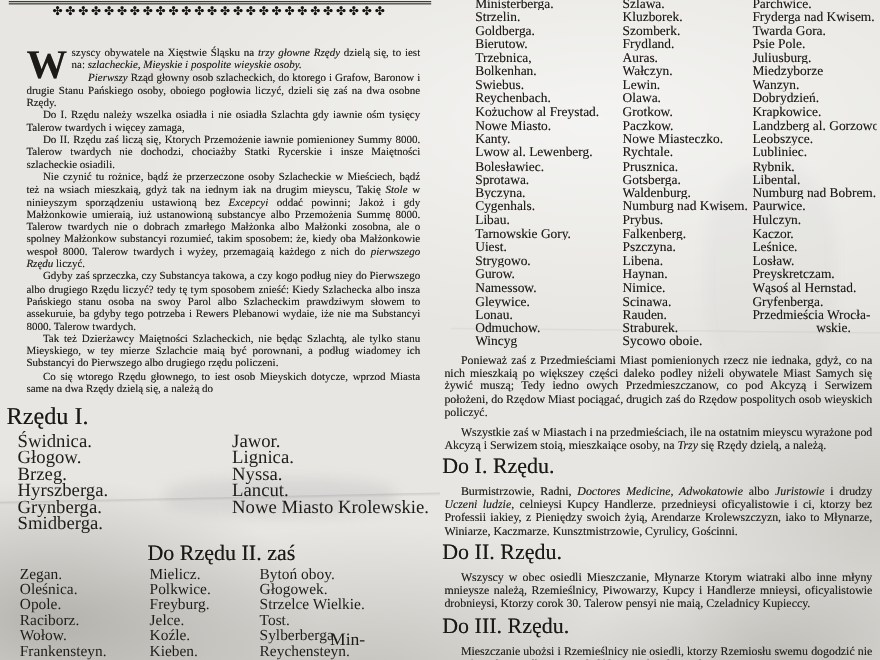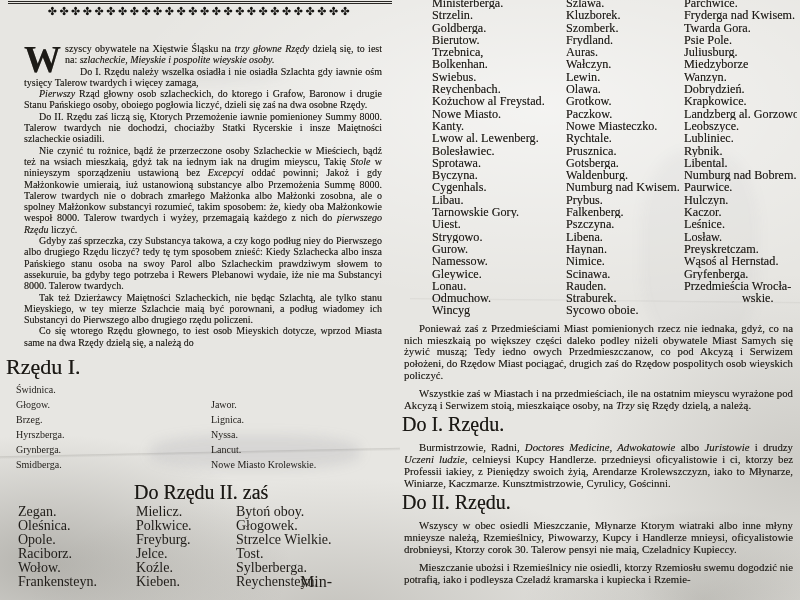--- a/index.html
+++ b/index.html
@@ -39,21 +39,21 @@
   .page-left .body-text{margin:25px 12px 0 18px;}
   .para{text-indent:15px;margin:0;}
   .para i{font-style:italic;}
   .dropcap{float:left;font-size:37px;line-height:30px;padding:2px 4px 0 0;font-weight:bold;color:#1d1b17;}
   .intro{text-indent:0;}
 
   .h-big{font-size:22px;line-height:24px;color:#1b1915;text-shadow:0 0 .5px rgba(30,27,22,.6);}
   .h-rzedu1{margin:7px 70px 3px 0;}
   .h-rzedu2{margin:9px 0 2px 128px;font-size:20px;line-height:22px;}
 
-  .list2{display:flex;margin:2px 0 0 10px;font-size:10px;line-height:15px;color:#1f1c18;align-items:flex-end;}
+  .list2{display:flex;margin:2px 0 0 10px;font-size:17px;line-height:15px;color:#1f1c18;}
   .list2 .colA{width:195px;}
   .list3{display:flex;margin:2px 0 0 12px;font-size:14px;line-height:14px;color:#1f1c18;}
   .list3 .colA{width:118px;}
   .list3 .colB{width:100px;}
   .catchword{position:absolute;left:300px;top:573px;font-size:16px;color:#1f1c18;}
 
   .citygrid{display:grid;grid-template-columns:134px 118px auto;margin:-3px 0 0 30px;
     font-size:12.2px;line-height:12.3px;color:#1f1c18;text-shadow:0 0 .4px rgba(40,36,30,.5);}
   .citygrid span{white-space:nowrap;overflow:hidden;}
   .r-indent [data-item-key="c3"]{padding-left:58px;}
@@ -78,22 +78,22 @@
 
   <div class="page page-left">
     <div class="ornament">
       <span>✤✤✤✤✤✤✤✤✤✤✤✤✤✤✤✤✤✤✤✤✤✤✤✤✤✤</span>
     </div>
 
     <div class="body-text">
       <p class="para intro">
         <span class="dropcap">W</span><span><span>szyscy obywatele na Xięstwie Śląsku na </span><i>trzy głowne Rzędy</i><span> dzielą się, to iest na: </span><i>szlacheckie, Mieyskie i pospolite wieyskie osoby.</i></span>
       </p>
+      <p class="para"><i>Pierwszy</i><span> Rząd głowny osob szlacheckich, do ktorego i Grafow, Baronow i drugie Stanu Pańskiego osoby, oboiego pogłowia liczyć, dzieli się zaś na dwa osobne Rzędy.</span></p>
       <p class="para"><span>Do I. Rzędu należy wszelka osiadła i nie osiadła Szlachta gdy iawnie ośm tysięcy Talerow twardych i więcey zamaga,</span></p>
-      <p class="para"><i>Pierwszy</i><span> Rząd głowny osob szlacheckich, do ktorego i Grafow, Baronow i drugie Stanu Pańskiego osoby, oboiego pogłowia liczyć, dzieli się zaś na dwa osobne Rzędy.</span></p>
       <p class="para"><span>Do II. Rzędu zaś liczą się, Ktorych Przemożenie iawnie pomienioney Summy 8000. Talerow twardych nie dochodzi, chociażby Statki Rycerskie i insze Maiętności szlacheckie osiadili.</span></p>
       <p class="para"><span>Nie czynić tu rożnice, bądź że przerzeczone osoby Szlacheckie w Mieściech, bądź też na wsiach mieszkaią, gdyż tak na iednym iak na drugim mieyscu, Takię </span><i>Stole</i><span> w ninieyszym sporządzeniu ustawioną bez </span><i>Excepcyi</i><span> oddać powinni; Jakoż i gdy Małżonkowie umieraią, iuż ustanowioną substancye albo Przemożenia Summę 8000. Talerow twardych nie o dobrach zmarłego Małżonka albo Małżonki zosobna, ale o spolney Małżonkow substancyi rozumieć, takim sposobem: że, kiedy oba Małżonkowie wespoł 8000. Talerow twardych i wyżey, przemagaią każdego z nich do </span><i>pierwszego Rzędu</i><span> liczyć.</span></p>
       <p class="para"><span>Gdyby zaś sprzeczka, czy Substancya takowa, a czy kogo podług niey do Pierwszego albo drugiego Rzędu liczyć? tedy tę tym sposobem znieść: Kiedy Szlachecka albo insza Pańskiego stanu osoba na swoy Parol albo Szlacheckim prawdziwym słowem to assekuruie, ba gdyby tego potrzeba i Rewers Plebanowi wydaie, iże nie ma Substancyi 8000. Talerow twardych.</span></p>
       <p class="para"><span>Tak też Dzierżawcy Maiętności Szlacheckich, nie będąc Szlachtą, ale tylko stanu Mieyskiego, w tey mierze Szlachcie maią być porownani, a podług wiadomey ich Substancyi do Pierwszego albo drugiego rzędu policzeni.</span></p>
       <p class="para"><span>Co się wtorego Rzędu głownego, to iest osob Mieyskich dotycze, wprzod Miasta same na dwa Rzędy dzielą się, a należą do</span></p>
     </div>
 
     <div class="h-big h-rzedu1">Rzędu I.</div>
     <div class="list2">
       <div class="colA">
@@ -182,16 +182,17 @@
 
     <p class="para rp-text"><span>Ponieważ zaś z Przedmieściami Miast pomienionych rzecz nie iednaka, gdyż, co na nich mieszkaią po większey części daleko podley niżeli obywatele Miast Samych się żywić muszą; Tedy iedno owych Przedmieszczanow, co pod Akcyzą i Serwizem położeni, do Rzędow Miast pociągać, drugich zaś do Rzędow pospolitych osob wieyskich policzyć.</span></p>
     <p class="para rp-text"><span>Wszystkie zaś w Miastach i na przedmieściach, ile na ostatnim mieyscu wyrażone pod Akcyzą i Serwizem stoią, mieszkaiące osoby, na </span><i>Trzy</i><span> się Rzędy dzielą, a należą.</span></p>
 
     <div class="h-section">Do I. Rzędu.</div>
     <p class="para rp-text sec-body"><span>Burmistrzowie, Radni, </span><i>Doctores Medicine, Adwokatowie</i><span> albo </span><i>Juristowie</i><span> i drudzy </span><i>Uczeni ludzie</i><span>, celnieysi Kupcy Handlerze. przednieysi oficyalistowie i ci, ktorzy bez Professii iakiey, z Pieniędzy swoich żyią, Arendarze Krolewszczyzn, iako to Młynarze, Winiarze, Kaczmarze. Kunsztmistrzowie, Cyrulicy, Gościnni.</span></p>
 
     <div class="h-section">Do II. Rzędu.</div>
     <p class="para rp-text sec-body"><span>Wszyscy w obec osiedli Mieszczanie, Młynarze Ktorym wiatraki albo inne młyny mnieysze należą, Rzemieślnicy, Piwowarzy, Kupcy i Handlerze mnieysi, oficyalistowie drobnieysi, Ktorzy corok 30. Talerow pensyi nie maią, Czeladnicy Kupieccy.</span></p>
 
+    <div class="h-section">Do III. Rzędu.</div>
     <p class="para rp-text sec-body"><span>Mieszczanie ubożsi i Rzemieślnicy nie osiedli, ktorzy Rzemiosłu swemu dogodzić nie potrafią, iako i podleysza Czeladź kramarska i kupiecka i Rzemie-</span></p>
   </div>
 
 </div>
 
 </body></html>

